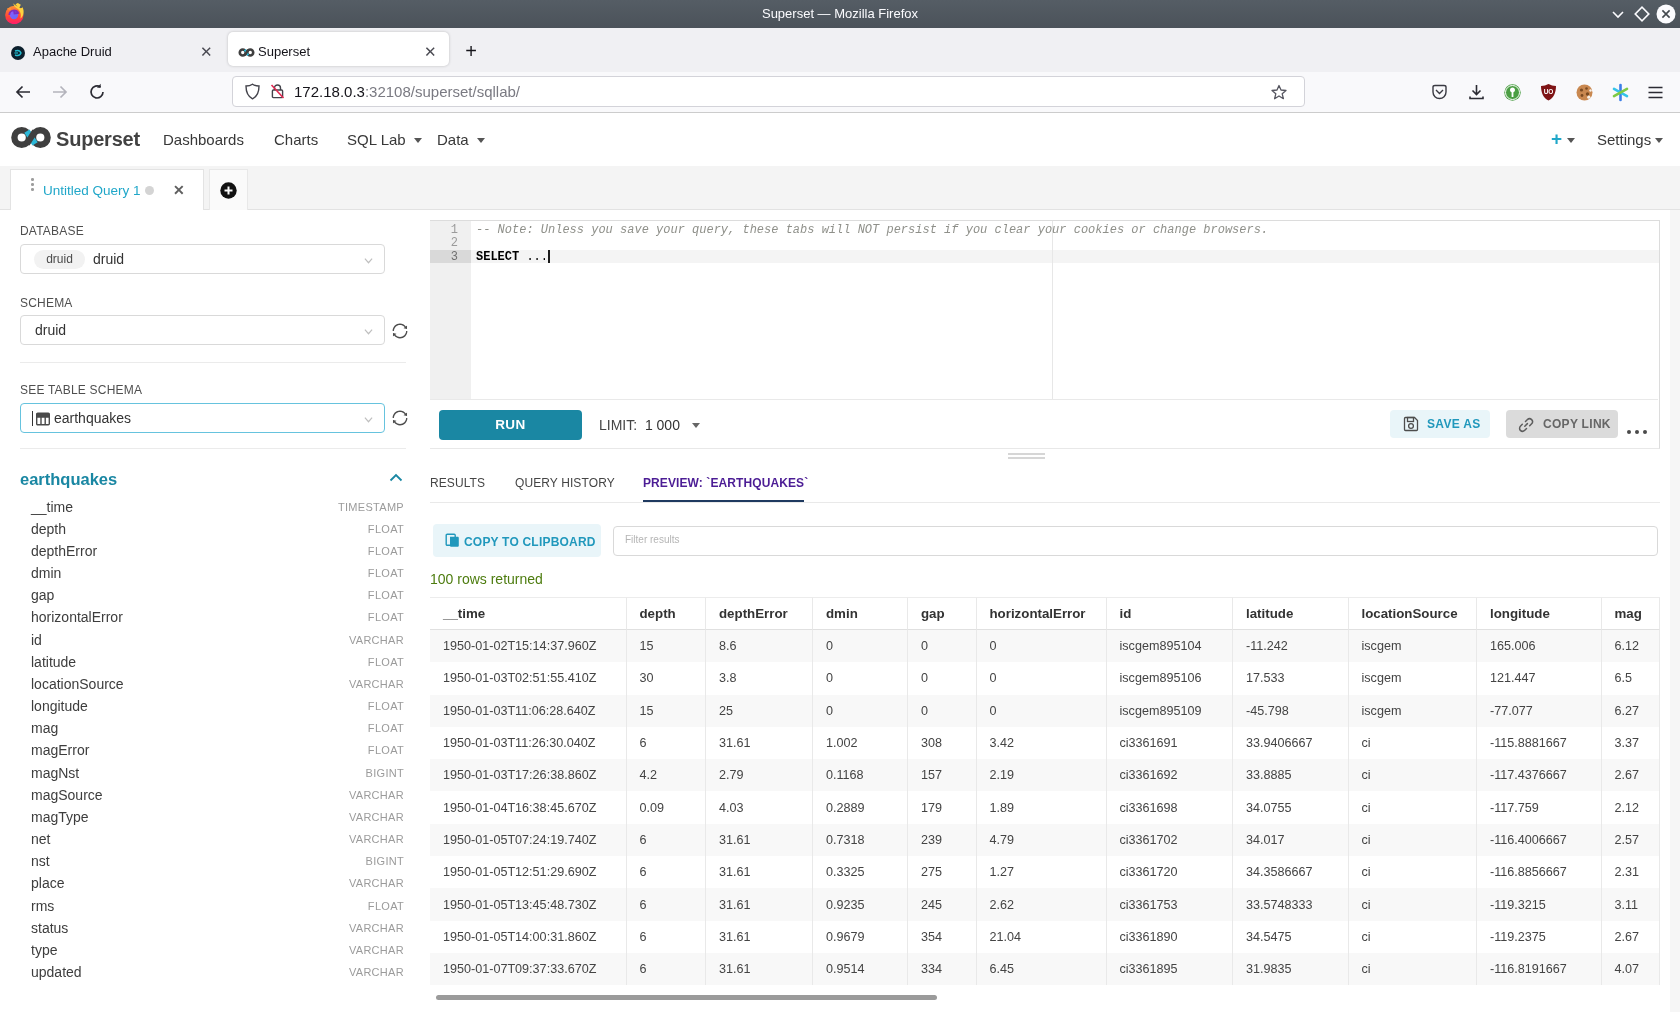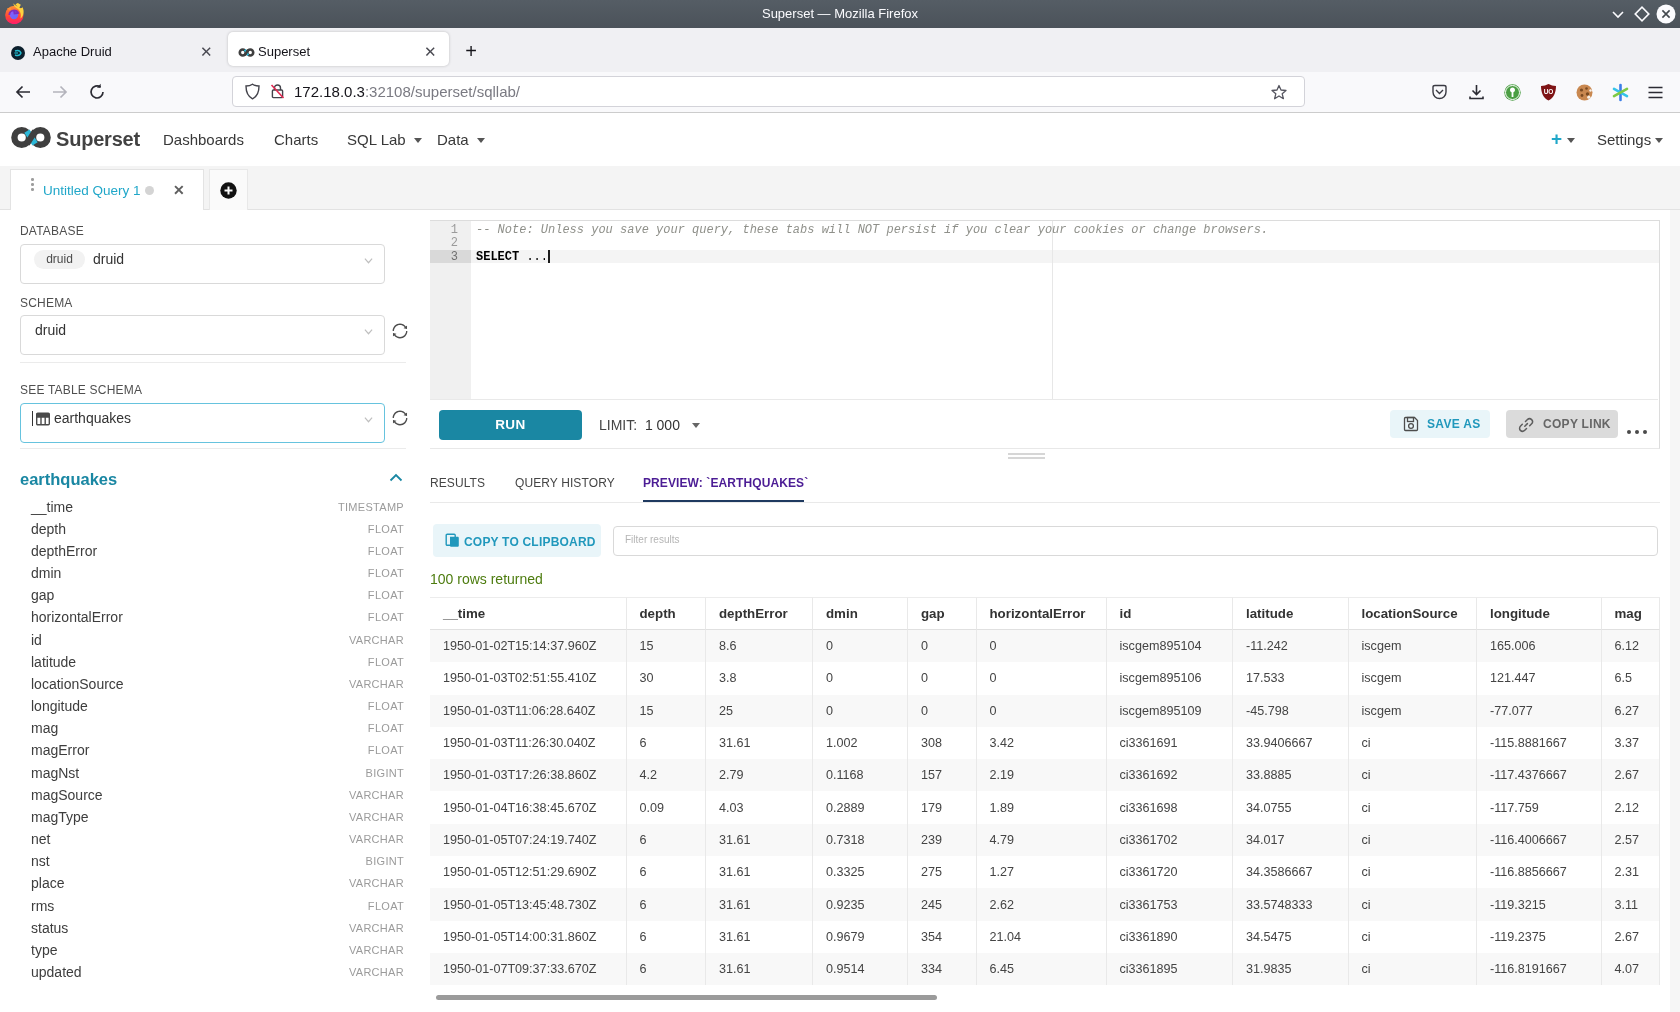--- a/index.html
+++ b/index.html
@@ -49,21 +49,21 @@
   border:1px solid #e8e8e8; border-bottom:none; }
 .qdots { position:absolute; left:20px; top:8px; width:3px; color:#9e9e9e; }
 .qdots i { display:block; width:2.5px; height:2.5px; border-radius:50%; background:#9e9e9e; margin:0 0 2.5px 0; }
 .qtitle { position:absolute; left:32px; top:13px; font-size:13.5px; color:#20a7c9; }
 .qdot { position:absolute; left:134px; top:16px; width:9px; height:9px; border-radius:50%; background:#d4d4d4; }
 .qx { position:absolute; left:162px; top:12px; font-size:14px; font-weight:bold; color:#5f5f5f; }
 
 
 .sidebar { position:absolute; left:0; top:210px; width:430px; height:802px; background:#fff; }
 .slabel { position:absolute; left:20px; font-size:12px; color:#4f4f4f; letter-spacing:0.2px; }
-.sselect { position:absolute; left:20px; width:365px; height:40px; border:1px solid #d9d9d9;
+.sselect { position:absolute; left:20px; width:365px; height:30px; border:1px solid #d9d9d9;
   border-radius:4px; background:#fff; }
 .chev { position:absolute; right:11px; top:11px; width:9px; height:9px; }
 .sdivider { position:absolute; left:20px; width:386px; height:1px; background:#ebebeb; }
 .refresh { position:absolute; left:391px; width:18px; height:18px; }
 .eqhead { position:absolute; left:20px; top:260px; font-size:16.5px; font-weight:bold; color:#1a87a3; }
 .scol { position:absolute; left:0; width:430px; height:22px; }
 .sn { position:absolute; left:31px; top:3px; font-size:14px; color:#3d3d3d; }
 .st { position:absolute; right:26px; top:5px; font-size:11px; color:#9b9b9b; letter-spacing:0.3px; }
 
 

